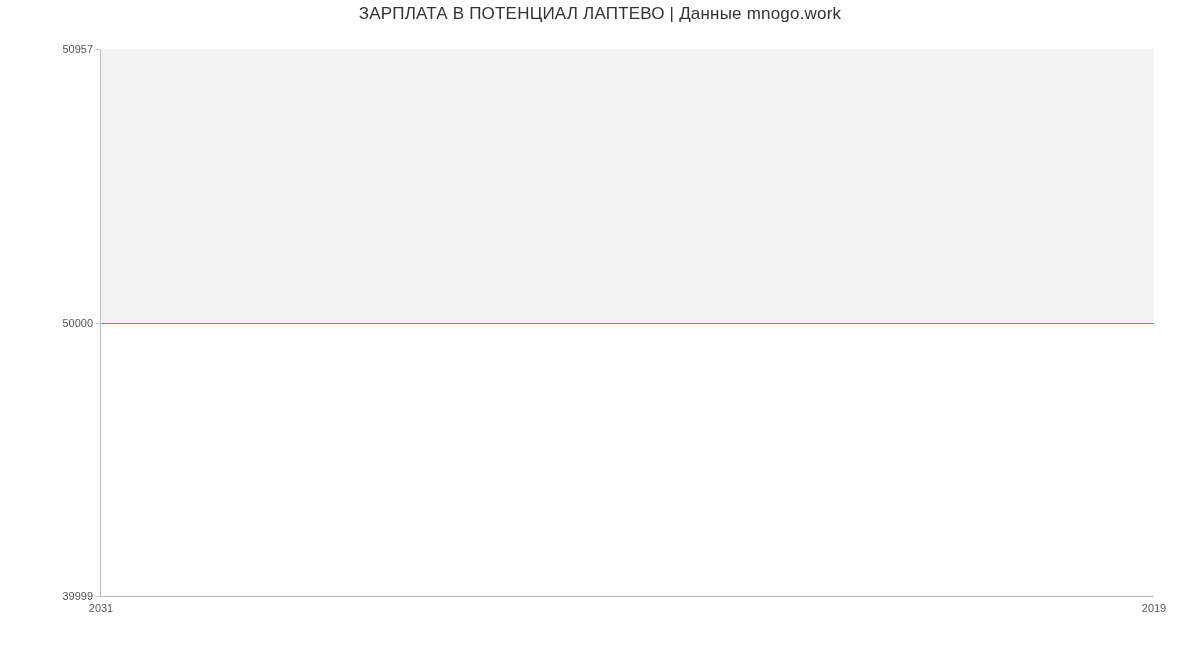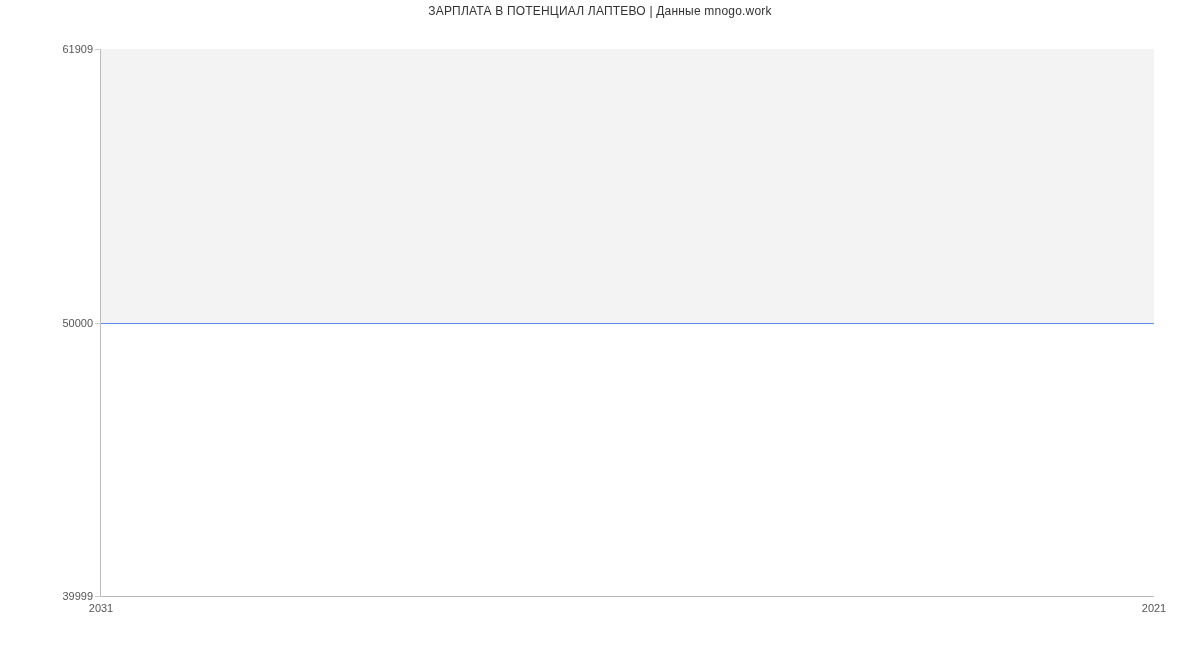--- a/index.html
+++ b/index.html
@@ -15,21 +15,21 @@
     position: relative;
     width: 1200px;
     height: 650px;
   }
   .title {
     position: absolute;
     top: 4px;
     left: 0;
     right: 0;
     text-align: center;
-    font-size: 12px;
+    font-size: 17px;
     color: #333;
     letter-spacing: 0.2px;
   }
   .plot-area {
     position: absolute;
     left: 100px;
     top: 49px;
     width: 1054px;
     height: 548px;
     border-left: 1px solid #bbb;
@@ -83,28 +83,28 @@
 </head>
 <body>
 
 <div class="chart-wrap">
 
   <div class="title">ЗАРПЛАТА В ПОТЕНЦИАЛ ЛАПТЕВО | Данные mnogo.work</div>
 
   <div class="plot-area">
     <div class="shade-upper"></div>
 
-    <span class="y-label" style="top:0%;">61909</span>
+    <span class="y-label" style="top:0%;">50957</span>
     <span class="grid-tick" style="top:0%;"></span>
 
     <span class="y-label" style="top:50%;">50000</span>
     <span class="grid-tick" style="top:50%;"></span>
 
     <span class="y-label" style="top:100%;">39999</span>
     <span class="grid-tick" style="top:100%;"></span>
 
     <span class="x-label" style="left:0%;">2031</span>
-    <span class="x-label" style="left:100%;">2021</span>
+    <span class="x-label" style="left:100%;">2019</span>
 
     <div class="data-line"></div>
   </div>
 
 </div>
 
 </body></html>

